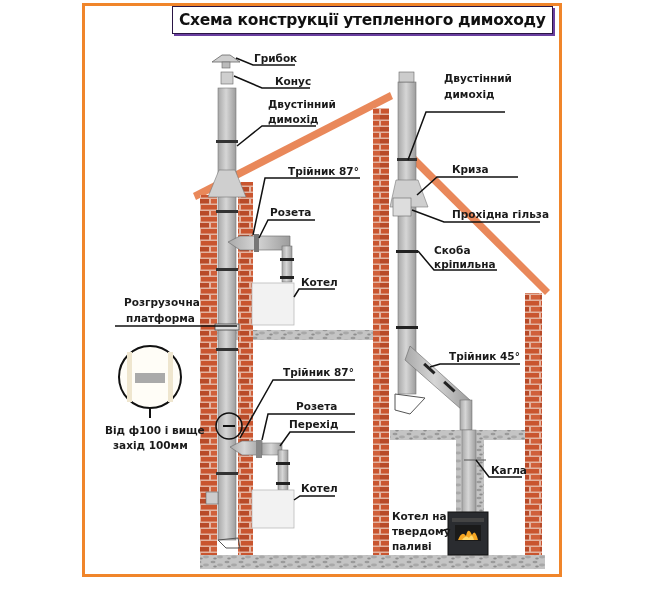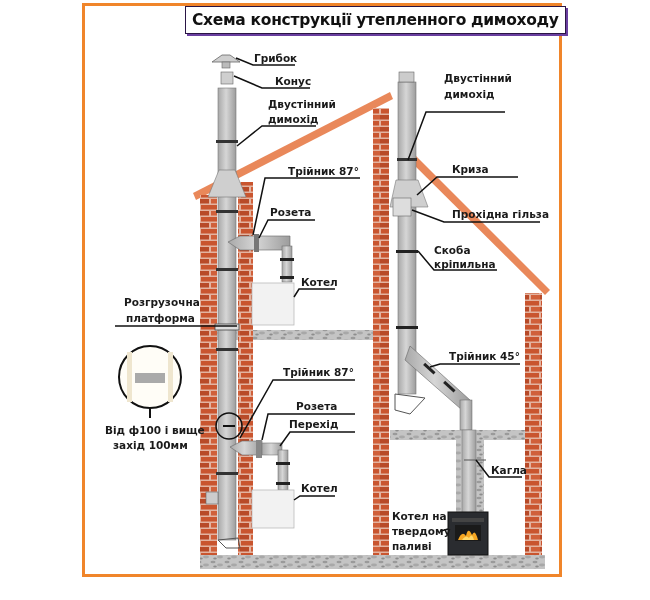--- a/index.html
+++ b/index.html
@@ -1,18 +1,18 @@
 <!DOCTYPE html>
 <html><head>
   <meta charset="utf-8">
   <style>
     html, body { margin: 0; padding: 0; background: #ffffff; }
     body { width: 650px; height: 600px; position: relative; overflow: hidden; font-family: "Liberation Sans", sans-serif; }
     #frame { position: absolute; left: 82px; top: 3px; width: 480px; height: 574px; border: 3px solid #f0852a; box-sizing: border-box; }
-    #title { position: absolute; left: 185px; top: 6px; height: 26px; line-height: 26px; padding: 0 6px; background: #fff; border: 1.5px solid #2a1545; box-shadow: 2px 2px 0 #6a3fa0; font-family: "DejaVu Sans", sans-serif; font-weight: bold; font-size: 15.5px; color: #111; white-space: nowrap; letter-spacing: -0.3px; }
+    #title { position: absolute; left: 172px; top: 6px; height: 26px; line-height: 26px; padding: 0 6px; background: #fff; border: 1.5px solid #2a1545; box-shadow: 2px 2px 0 #6a3fa0; font-family: "DejaVu Sans", sans-serif; font-weight: bold; font-size: 15.5px; color: #111; white-space: nowrap; letter-spacing: -0.3px; }
     svg { position: absolute; left: 0; top: 0; }
     .lbl { font-family: "DejaVu Sans", sans-serif; font-weight: bold; font-size: 10.5px; fill: #1a1a1a; }
   </style>
 </head>
 <body>
 
 <div id="frame"></div>
 
 <svg width="650" height="600" viewBox="0 0 650 600">
   <defs>

